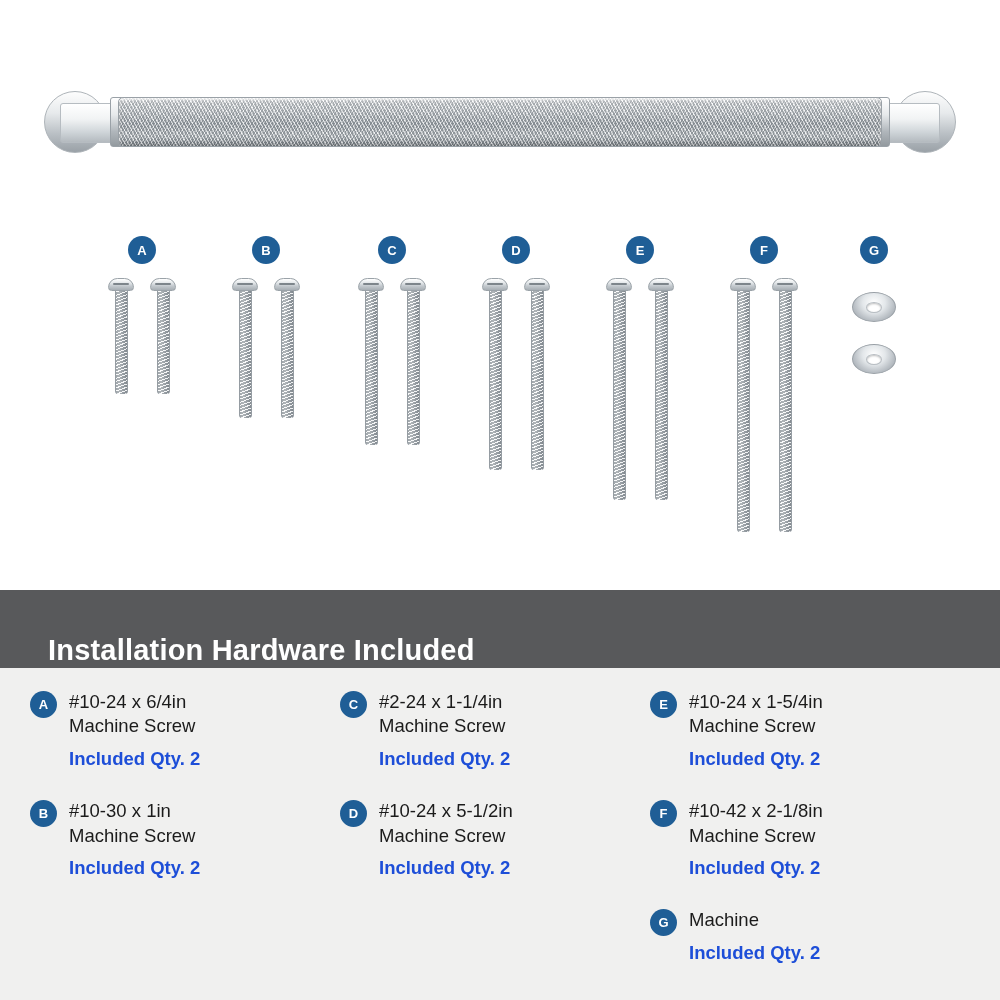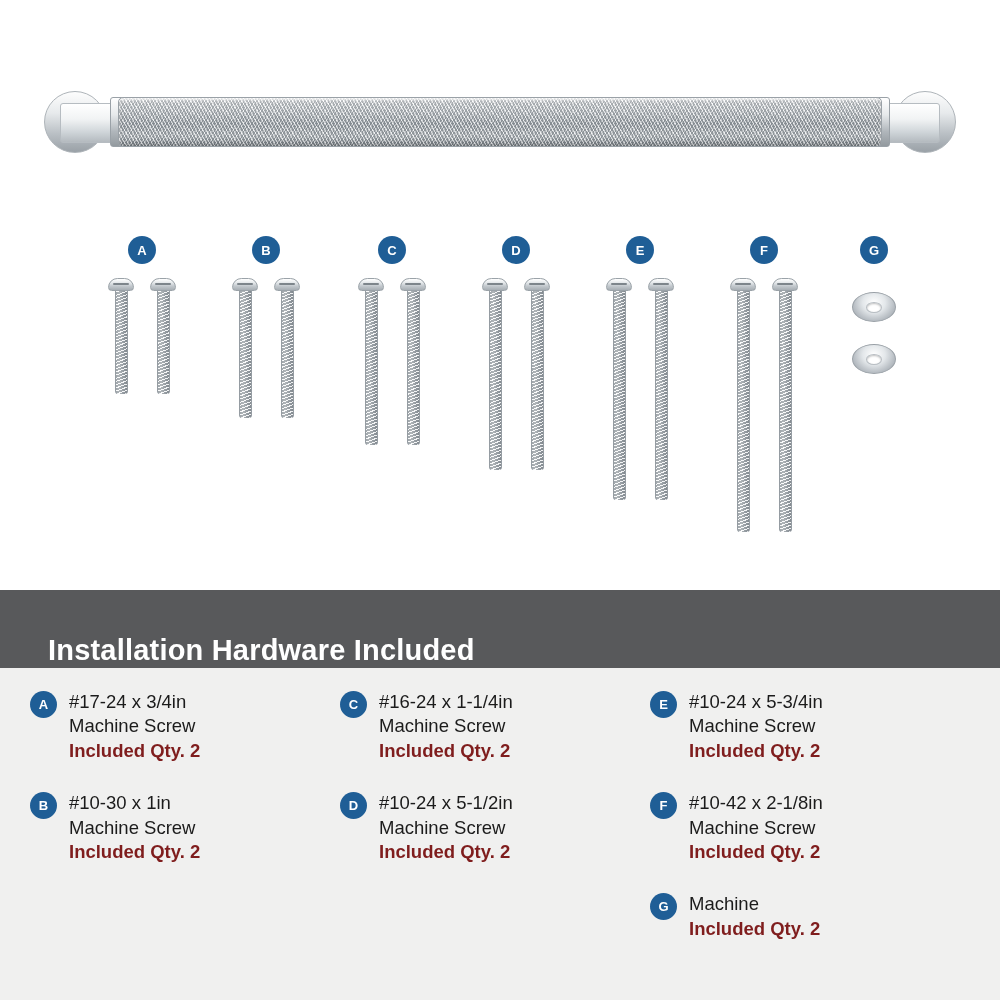--- a/index.html
+++ b/index.html
@@ -199,22 +199,23 @@
     margin-top: 1px;
     font-size: 13px;
   }
   .hw-item .text { line-height: 1.32; }
   .hw-item .line {
     font-size: 18.5px;
     color: #1b1b1b;
   }
   .hw-item .qty {
     font-size: 18.5px;
-    color: #7f1d1d;
+    color: #1d4ed8;
     font-weight: bold;
+    margin-top: 8px;
   }
 </style>
 </head>
 <body>
 
 <div id="page">
 
   <div class="product-area">
 
     <div class="handle">
@@ -329,59 +330,59 @@
     <div class="title">Installation Hardware Included</div>
   </div>
 
   <div class="hw-body">
     <div class="hw-columns">
 
       <div class="hw-col">
         <div class="hw-item">
           <div class="badge">A</div>
           <div class="text">
-            <div class="line">#17-24 x 3/4in</div>
+            <div class="line">#10-24 x 6/4in</div>
             <div class="line">Machine Screw</div>
             <div class="qty">Included Qty. 2</div>
           </div>
         </div>
         <div class="hw-item">
           <div class="badge">B</div>
           <div class="text">
             <div class="line">#10-30 x 1in</div>
             <div class="line">Machine Screw</div>
             <div class="qty">Included Qty. 2</div>
           </div>
         </div>
       </div>
 
       <div class="hw-col">
         <div class="hw-item">
           <div class="badge">C</div>
           <div class="text">
-            <div class="line">#16-24 x 1-1/4in</div>
+            <div class="line">#2-24 x 1-1/4in</div>
             <div class="line">Machine Screw</div>
             <div class="qty">Included Qty. 2</div>
           </div>
         </div>
         <div class="hw-item">
           <div class="badge">D</div>
           <div class="text">
             <div class="line">#10-24 x 5-1/2in</div>
             <div class="line">Machine Screw</div>
             <div class="qty">Included Qty. 2</div>
           </div>
         </div>
       </div>
 
       <div class="hw-col">
         <div class="hw-item">
           <div class="badge">E</div>
           <div class="text">
-            <div class="line">#10-24 x 5-3/4in</div>
+            <div class="line">#10-24 x 1-5/4in</div>
             <div class="line">Machine Screw</div>
             <div class="qty">Included Qty. 2</div>
           </div>
         </div>
         <div class="hw-item">
           <div class="badge">F</div>
           <div class="text">
             <div class="line">#10-42 x 2-1/8in</div>
             <div class="line">Machine Screw</div>
             <div class="qty">Included Qty. 2</div>

